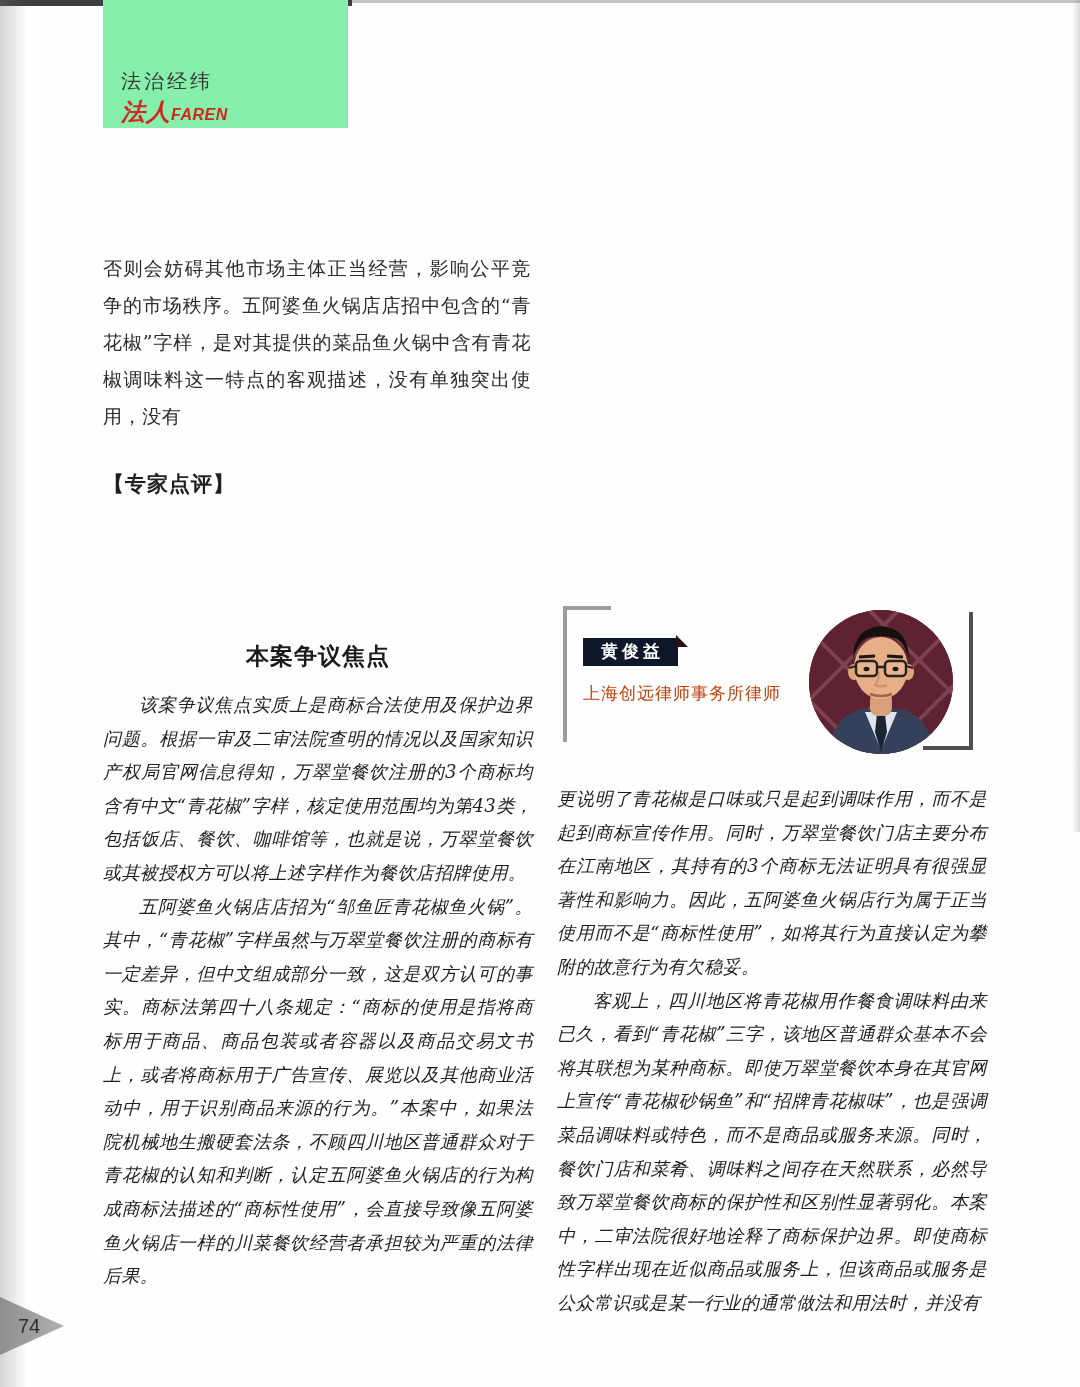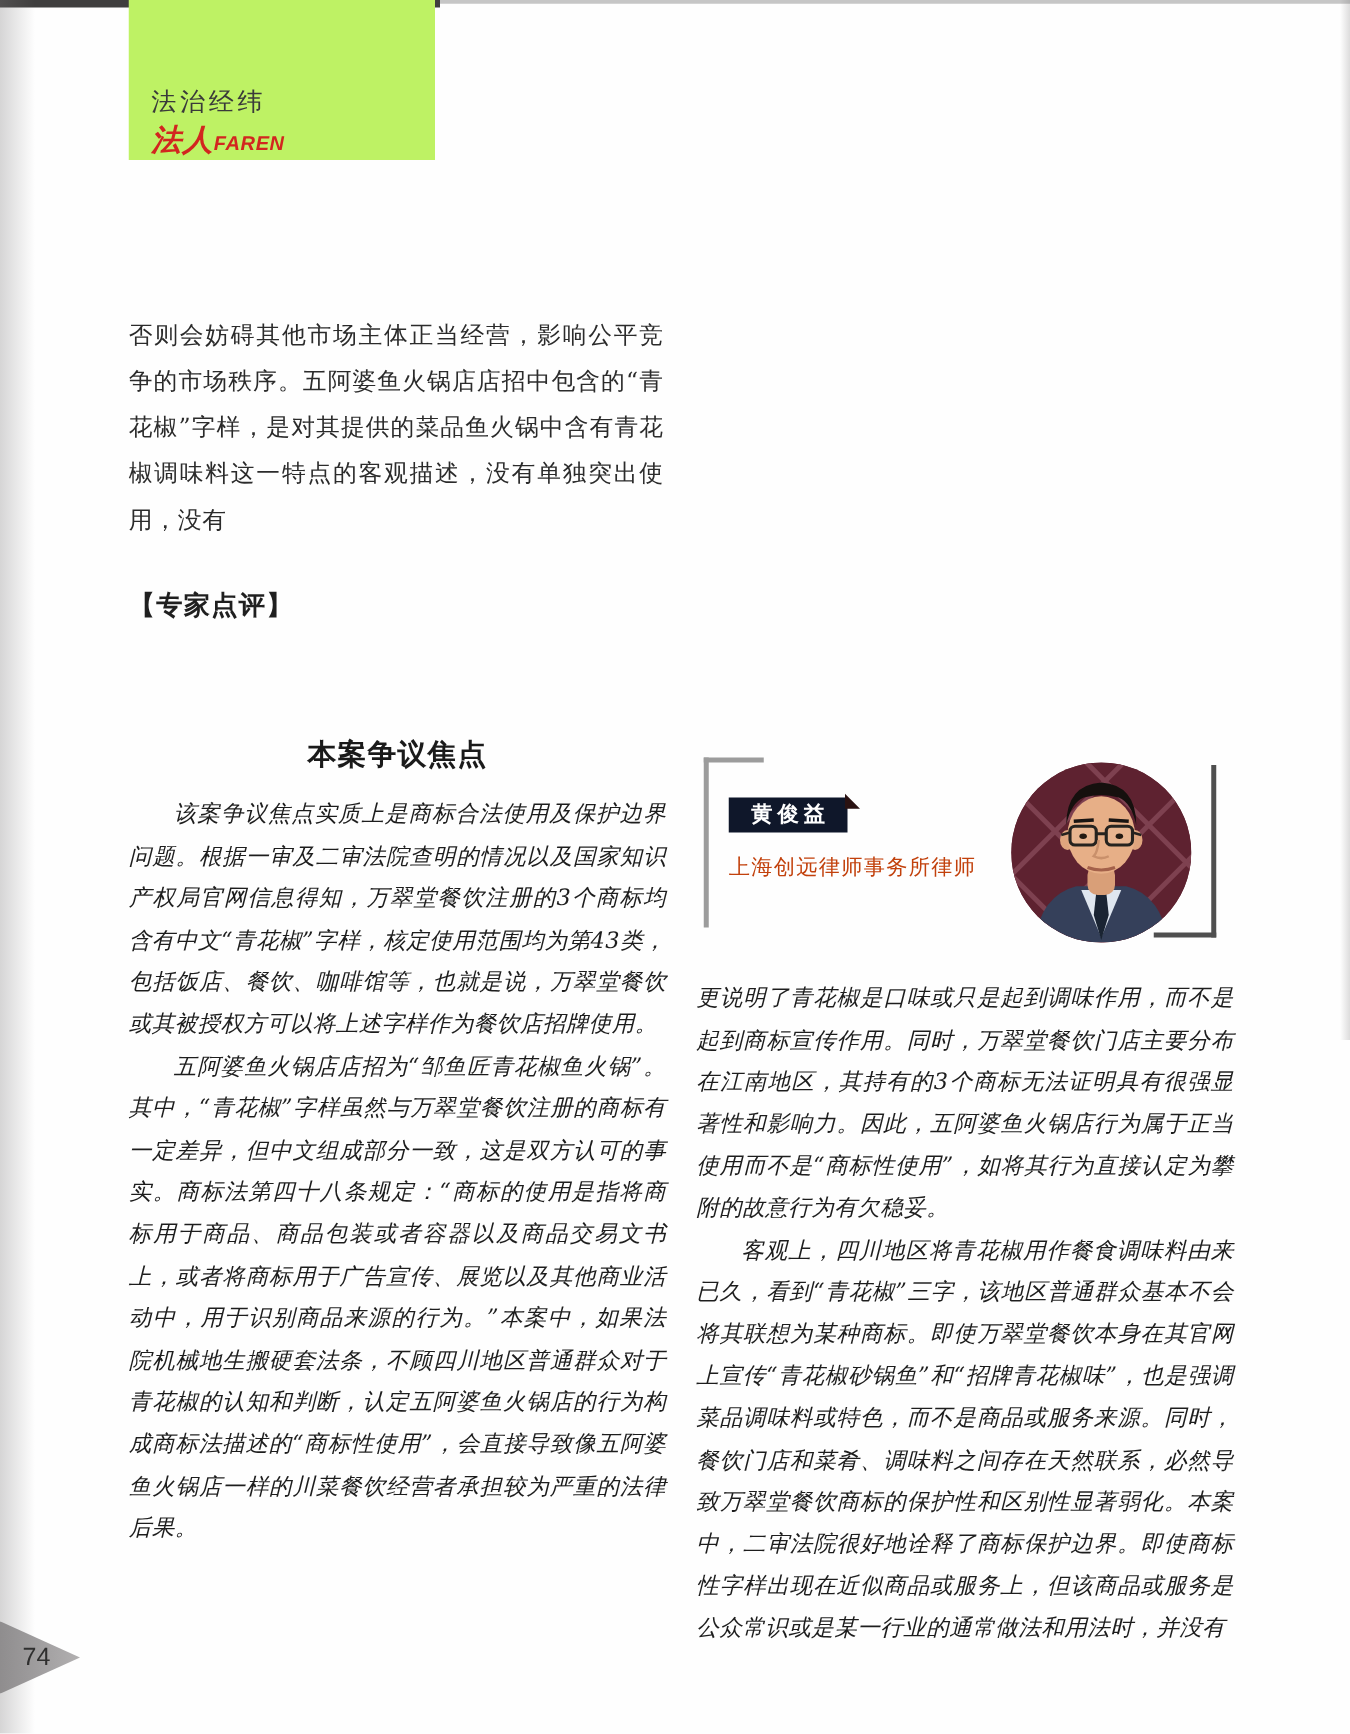--- a/index.html
+++ b/index.html
@@ -29,21 +29,21 @@
     background: linear-gradient(to right, rgba(120,118,119,0.30), rgba(120,118,119,0));
   }
   .right-edge-shadow {
     position: absolute; right: 0; top: 0; width: 8px; height: 60%;
     background: linear-gradient(to left, rgba(120,118,119,0.25), rgba(120,118,119,0));
   }
 
   
   .header-box {
     position: absolute; left: 103px; top: 0; width: 245px; height: 128px;
-    background: #bef264;
+    background: #86efac;
   }
   .header-label {
     position: absolute; left: 18px; top: 68px;
     font-family: "Liberation Sans", sans-serif;
     font-size: 20px; letter-spacing: 3px; color: #3a3a3a;
   }
   .header-logo {
     position: absolute; left: 18px; top: 96px;
     color: #d2261f; font-style: italic; font-weight: bold;
     font-family: "Liberation Sans", sans-serif;
@@ -70,21 +70,21 @@
     font-size: 21px; font-weight: bold; color: #1f1f1f; letter-spacing: 1px;
   }
   .big-title {
     position: absolute; left: 103px; top: 499px;
     font-family: "Liberation Sans", sans-serif;
     font-size: 33px; font-weight: bold; color: #141414; letter-spacing: 1px;
   }
 
   
   .main-col-left {
-    position: absolute; left: 103px; top: 588px; width: 430px;
+    position: absolute; left: 103px; top: 641px; width: 430px;
   }
   .main-col-right {
     position: absolute; left: 557px; top: 598px; width: 430px;
   }
   .col-heading {
     text-align: center;
     font-size: 23px; font-weight: bold; color: #1a1a1a; letter-spacing: 1px;
   }
   .body-paras { margin-top: 16px; }
   .body-paras p, .main-col-right .body-paras p {

